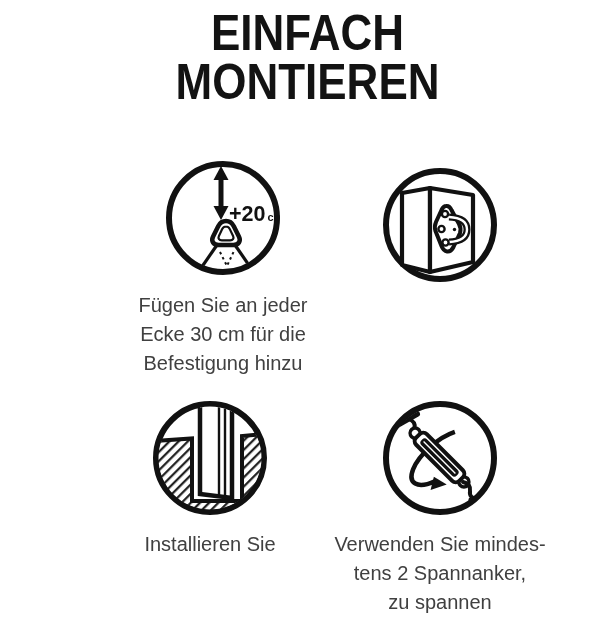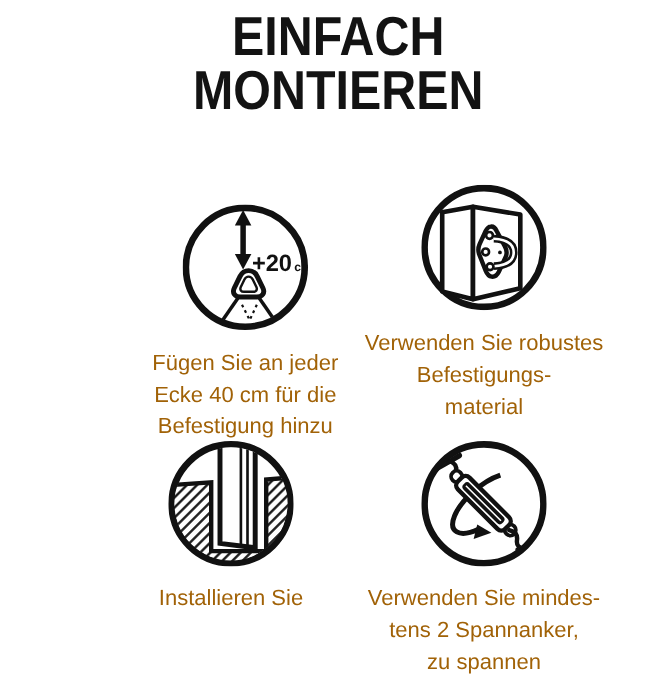--- a/index.html
+++ b/index.html
@@ -11,27 +11,27 @@
   }
   .title{
     position:absolute;top:9px;left:16px;width:583px;
     text-align:center;font-weight:700;font-size:50px;line-height:49px;
     color:#131313;
   }
   .title-line{display:block;transform:scaleX(0.88);transform-origin:50% 50%;}
   .cell{
     position:absolute;display:flex;flex-direction:column;align-items:center;
   }
-  #cell-0{left:53px;top:170px;width:260px;align-items:center;}
+  #cell-0{left:53px;top:145px;width:260px;align-items:center;}
   #cell-1{left:270px;top:152px;width:260px;}
   #cell-2{left:40px;top:385px;width:260px;}
   #cell-3{left:270px;top:385px;width:260px;}
   .caption{
     margin:16px 0 0 0;font-size:20px;line-height:29px;text-align:center;
-    color:#a16207;font-weight:400;
+    color:#404040;font-weight:400;
   }
   #cell-2 .caption,#cell-3 .caption{margin-top:15px;}
   .caption span{display:block;white-space:nowrap;}
   svg{display:block;}
   svg text{font-family:"Liberation Sans",sans-serif;}
 </style>
 </head>
 <body>
 
 <div class="page">
@@ -58,21 +58,21 @@
       <g clip-path="url(#c1)">
         <line x1="51" y1="84" x2="33" y2="110" stroke="#111" stroke-width="3.2"></line>
         <line x1="69" y1="84" x2="87" y2="110" stroke="#111" stroke-width="3.2"></line>
         <path d="M54 91 L61 105 L67.5 91" fill="none" stroke="#111" stroke-width="2" stroke-dasharray="2.5 3.2"></path>
       </g>
       <path d="M60 60 C56.5 60 53.8 62 52.2 65.2 L47 75.8 C44.8 80.3 47.6 84 52.6 84 L67.4 84 C72.4 84 75.2 80.3 73 75.8 L67.8 65.2 C66.2 62 63.5 60 60 60 Z" fill="#fff" stroke="#111" stroke-width="4.5"></path>
       <path d="M60 65.5 C58.3 65.5 57 66.5 56.2 68.1 L52.9 75 C51.8 77.4 53.2 79.3 55.8 79.3 L64.2 79.3 C66.8 79.3 68.2 77.4 67.1 75 L63.8 68.1 C63 66.5 61.7 65.5 60 65.5 Z" fill="#fff" stroke="#111" stroke-width="2.2"></path>
     </svg>
     <figcaption class="caption">
       <span>Fügen Sie an jeder</span>
-      <span>Ecke 40 cm für die</span>
+      <span>Ecke 30 cm für die</span>
       <span>Befestigung hinzu</span>
     </figcaption>
   </figure>
 
   <figure class="cell" id="cell-1">
     <svg width="114" height="114" viewBox="0 0 114 114">
       <circle cx="57" cy="57" r="54" fill="#fff" stroke="#111" stroke-width="6"></circle>
       <g stroke="#111" stroke-width="4.2" fill="#fff" stroke-linejoin="round">
         <polygon points="19,25 47,20 47,104 19,97"></polygon>
         <polygon points="47,20 90,27 90,94 47,104"></polygon>
@@ -80,25 +80,20 @@
       <g>
         <path d="M63 38 Q66.5 37.5 68.5 42 L76 56 Q78.5 60.5 77 65 L70.5 79 Q68 84 64 83.5 Q60.5 83 58.5 78 L52.5 63 Q51 58.5 53 54 L58.5 42 Q60.5 38 63 38 Z" fill="#fff" stroke="#111" stroke-width="4"></path>
         <path d="M66 49 Q84 50 84 61.5 Q84 73 66 74" fill="none" stroke="#111" stroke-width="7"></path>
         <path d="M66 49 Q84 50 84 61.5 Q84 73 66 74" fill="none" stroke="#fff" stroke-width="2.4"></path>
         <circle cx="62" cy="46" r="3.1" fill="#fff" stroke="#111" stroke-width="2.4"></circle>
         <circle cx="58.5" cy="61" r="3.1" fill="#fff" stroke="#111" stroke-width="2.4"></circle>
         <circle cx="62.5" cy="74.5" r="3.1" fill="#fff" stroke="#111" stroke-width="2.4"></circle>
         <circle cx="71.5" cy="61.5" r="1.7" fill="#111"></circle>
       </g>
     </svg>
-    <figcaption class="caption">
-      <span>Verwenden Sie robustes</span>
-      <span>Befestigungs-</span>
-      <span>material</span>
-    </figcaption>
   </figure>
 
   <figure class="cell" id="cell-2">
     <svg width="114" height="114" viewBox="0 0 114 114">
       <defs>
         <pattern id="hatch" width="6.5" height="6.5" patternUnits="userSpaceOnUse" patternTransform="rotate(45)">
           <rect width="6.5" height="6.5" fill="#fff"></rect>
           <line x1="1.2" y1="0" x2="1.2" y2="6.5" stroke="#111" stroke-width="2.1"></line>
         </pattern>
         <clipPath id="c3">

